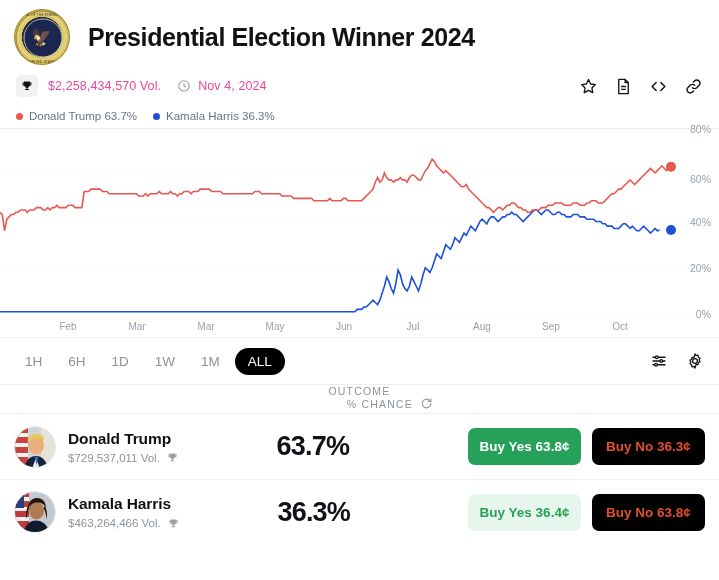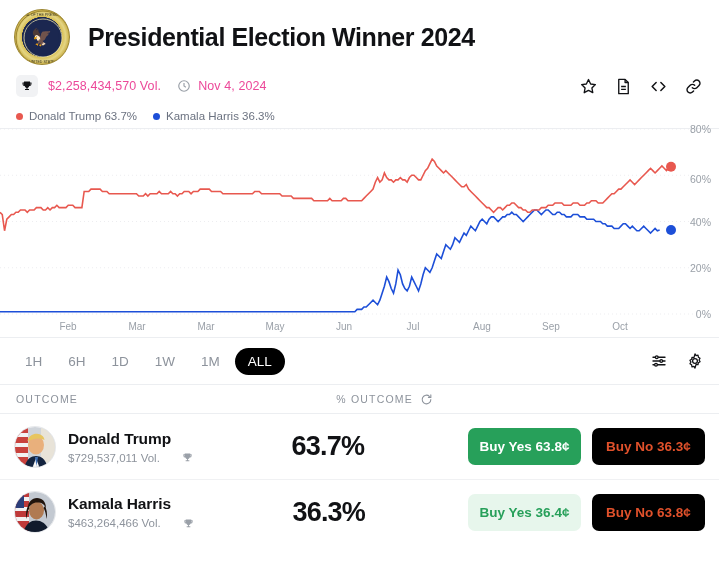--- a/index.html
+++ b/index.html
@@ -58,32 +58,32 @@
   .ranges { display:flex; align-items:center; gap: 4px; }
   .rbtn { font-size: 13.5px; font-weight: normal; color:#8d939c; padding: 6px 11px;
           border-radius: 999px; cursor:pointer; background:transparent; border:none;
           font-family:"Liberation Sans", sans-serif; }
   .rbtn.active { background:#000000; color:#fff; padding: 6px 13px; }
   .rtools { margin-left:auto; display:flex; align-items:center; gap: 16px; }
   .rtools .ic { width:20px; height:20px; display:flex; align-items:center; justify-content:center; cursor:pointer; }
 
   
   .thead { display:flex; align-items:center; height: 30px; padding: 0 16px;
-           border-top: 1px solid #eceef1; border-bottom: 1px solid #eceef1; }
+           border-top: 1px solid #eceef1; border-bottom: 1px solid #eceef1; flex-direction: column; }
   .th-outcome { font-size: 10.5px; letter-spacing: 1.2px; color:#8d939c; }
   .th-chance { margin-left:auto; display:flex; align-items:center; gap:7px;
                font-size: 10.5px; letter-spacing: 1.2px; color:#8d939c; margin-right: 270px; }
 
   .row { display:flex; align-items:center; height: 65px; padding: 0 14px; }
   .row + .row { border-top: 1px solid #f0f1f3; }
   .avatar { width: 42px; height: 42px; border-radius: 50%; flex: 0 0 42px; overflow:hidden;
             position:relative; border:1px solid #e6e8eb; }
   .who { margin-left: 12px; }
   .who .nm { font-size: 15.5px; font-weight: bold; color:#111215; letter-spacing:-0.1px; }
-  .who .vol { font-size: 11.5px; color:#8d939c; margin-top: 4px; display:flex; align-items:center; gap:22px; }
+  .who .vol { font-size: 11.5px; color:#8d939c; margin-top: 4px; display:flex; align-items:center; gap:7px; }
   .pct { font-size: 27px; font-weight: bold; color:#111215; letter-spacing:-0.8px;
          width: 150px; text-align:center; margin-left: 60px; }
   .btns { margin-left:auto; display:flex; gap: 11px; }
   .btn { width: 113px; height: 37px; border-radius: 7px; border:none; cursor:pointer;
          font-size: 13.5px; font-weight: bold; font-family:"Liberation Sans", sans-serif;
          display:flex; align-items:center; justify-content:center; }
   .btn.yes-solid { background:#27a05a; color:#fff; }
   .btn.yes-soft  { background:#e7f6ec; color:#27a05a; }
   .btn.no-soft   { background:#000000; color:#e1512b; }
 
@@ -223,21 +223,21 @@
           <circle cx="12" cy="12" r="3.2"></circle>
           <path d="M12 2.6l1.4 2.2 2.6-.5.5 2.6 2.2 1.4-1.3 2.3 1.3 2.3-2.2 1.4-.5 2.6-2.6-.5L12 21.4l-1.4-2.2-2.6.5-.5-2.6-2.2-1.4 1.3-2.3-1.3-2.3 2.2-1.4.5-2.6 2.6.5z"></path>
         </svg>
       </div>
     </div>
   </div>
 
   <div class="thead">
     <div class="th-outcome">OUTCOME</div>
     <div class="th-chance">
-      <span>% OUTCOME</span>
+      <span>% CHANCE</span>
       <svg width="13" height="13" viewBox="0 0 24 24" fill="none" stroke="#8d939c" stroke-width="2" stroke-linecap="round">
         <path d="M20 12a8 8 0 1 1-2.6-5.9"></path>
           <path d="M20 3.5V8h-4.5"></path>
       </svg>
     </div>
   </div>
 
   <div class="row">
     <div class="avatar">
       <svg width="42" height="42" viewBox="0 0 42 42">

